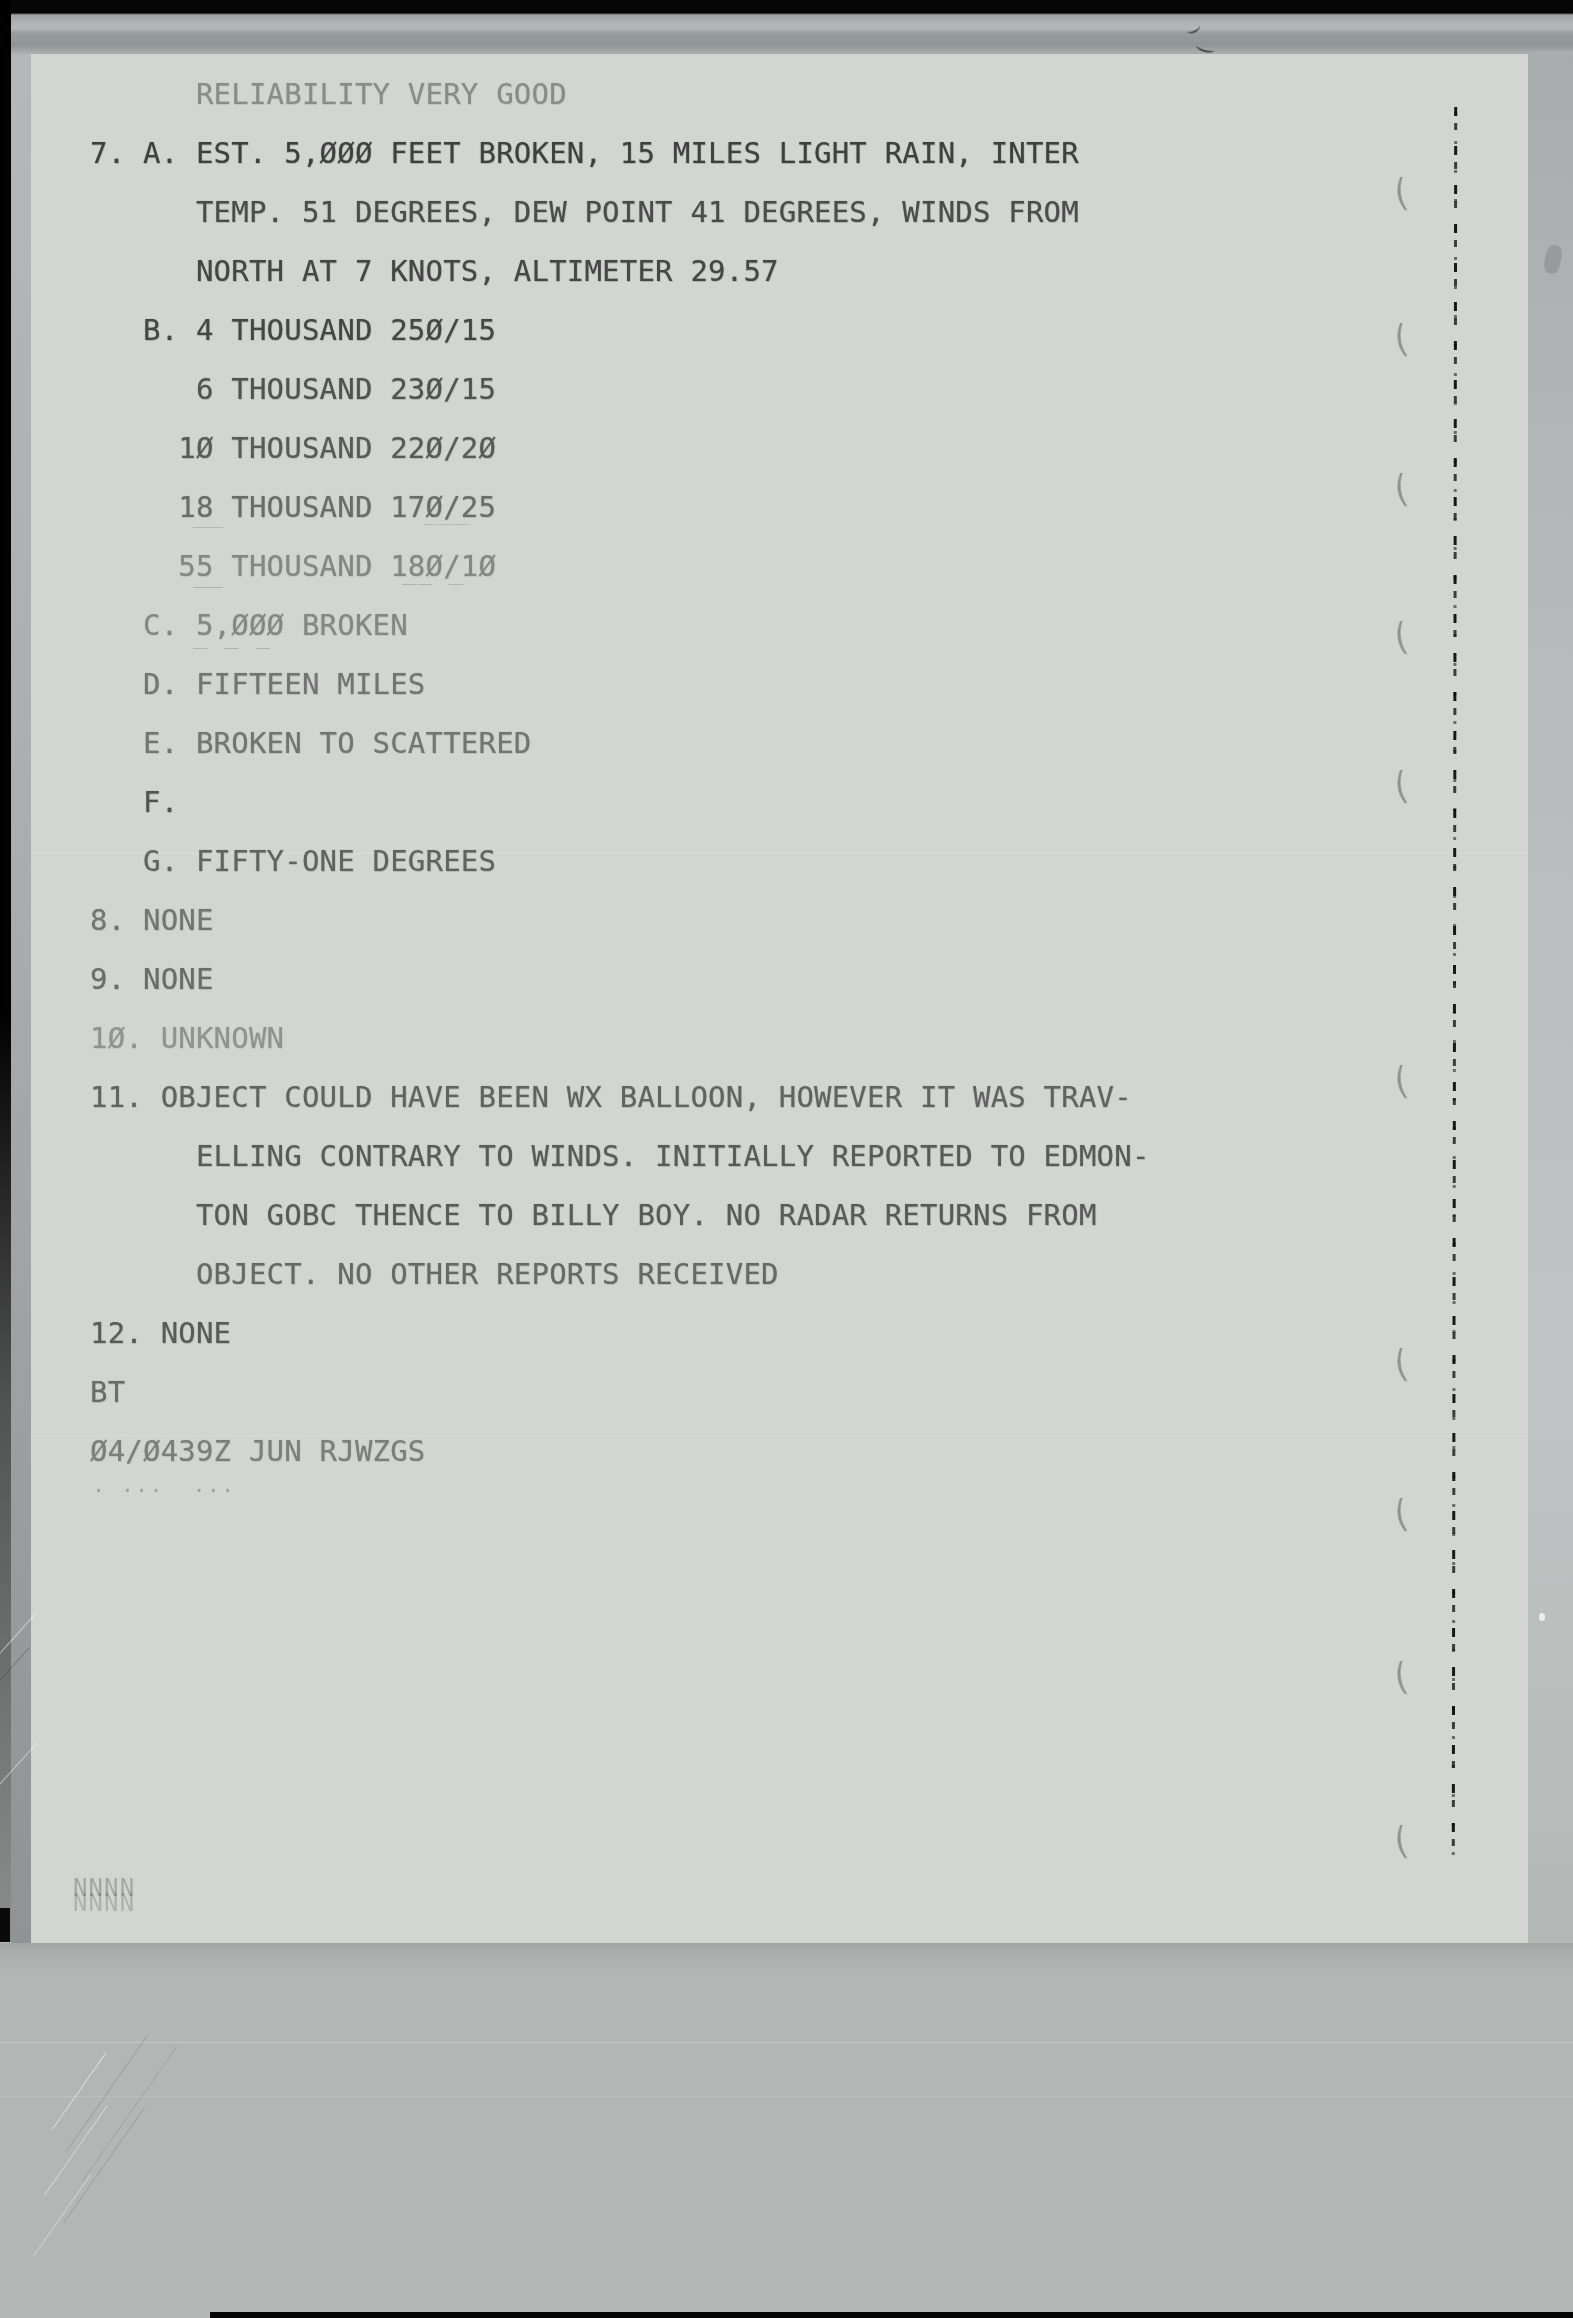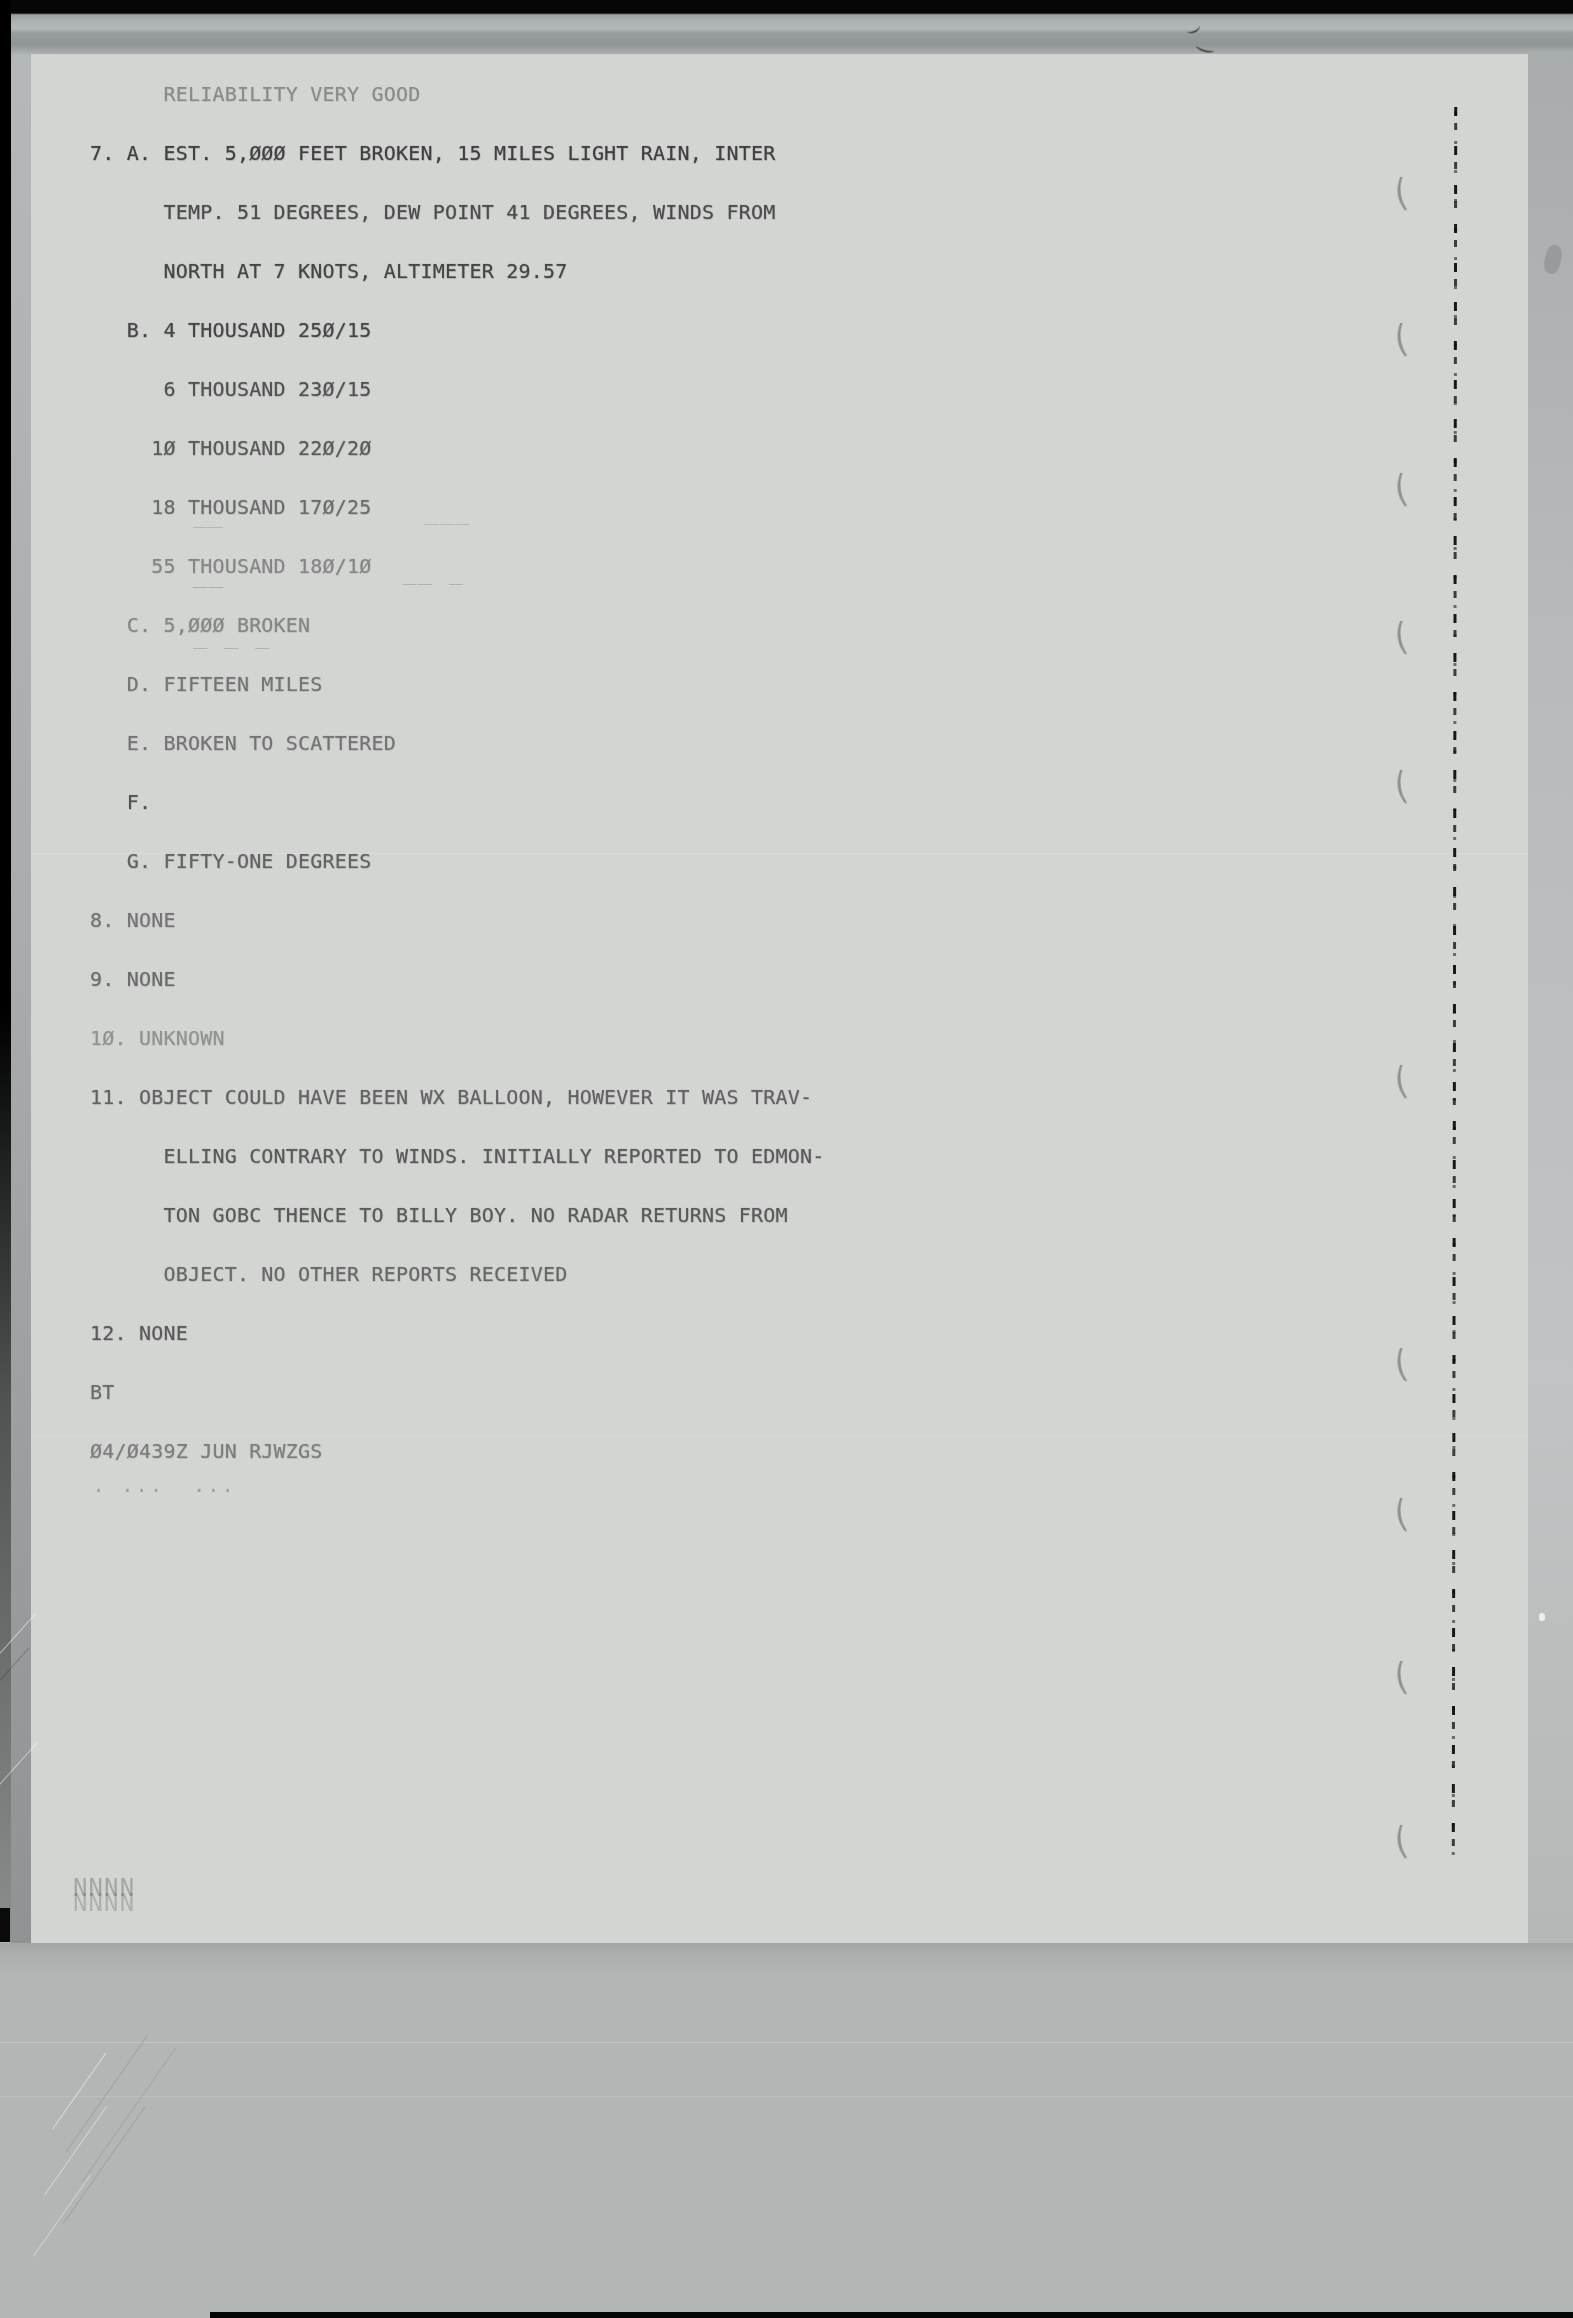--- a/index.html
+++ b/index.html
@@ -20,21 +20,21 @@
   .page{left:30px;top:54px;width:1498px;height:1889px;background:#d3d5d3;
     box-shadow:0 7.7px 8.8px -4.4px rgba(52,56,54,.55), 6.6px 0 8.8px -5.5px rgba(70,74,74,.35);
     border-left:0.5px solid #bcc0c0;}
   .margin-right{left:1528px;top:54px;width:46px;height:1889px;
     background:linear-gradient(180deg,#a8acac 0%,#b6baba 30%,#c0c4c4 70%,#b4b8b6 100%);}
   .margin-bottom{left:0;top:1943px;width:1574px;height:376px;
     background:linear-gradient(180deg,#a2a6a4 0px,#acb0ae 14.2px,#b2b6b4 33px,#b2b6b4 100%);}
   .faint-hline{height:1.1px;background:rgba(255,255,255,.38);}
   .bar-bottom{left:210px;top:2312px;width:1364px;height:7.1px;background:#050505;}
   
-  .typed{left:90px;top:65px;white-space:pre;font-size:20px;line-height:59px;
+  .typed{left:90px;top:65px;white-space:pre;font-size:29px;line-height:59px;
     letter-spacing:0.2px;color:#262626;
     text-shadow:0 0 1.1px rgba(25,25,25,.5),0.5px 0.5px 0 rgba(40,40,40,.18);
     filter:blur(0.2px);}
   .tline{height:59px;}
   .ghost{position:absolute;white-space:pre;color:#2e2e2e;font-size:27px;
     letter-spacing:1.1px;filter:blur(0.3px);}
   .paren{position:absolute;color:#4a4e4e;font-size:32px;opacity:.5;
     transform:rotate(-8deg) scaleY(1.15);filter:blur(0.3px);}
   
   .crease{width:2.7px;transform:rotate(.08deg);

